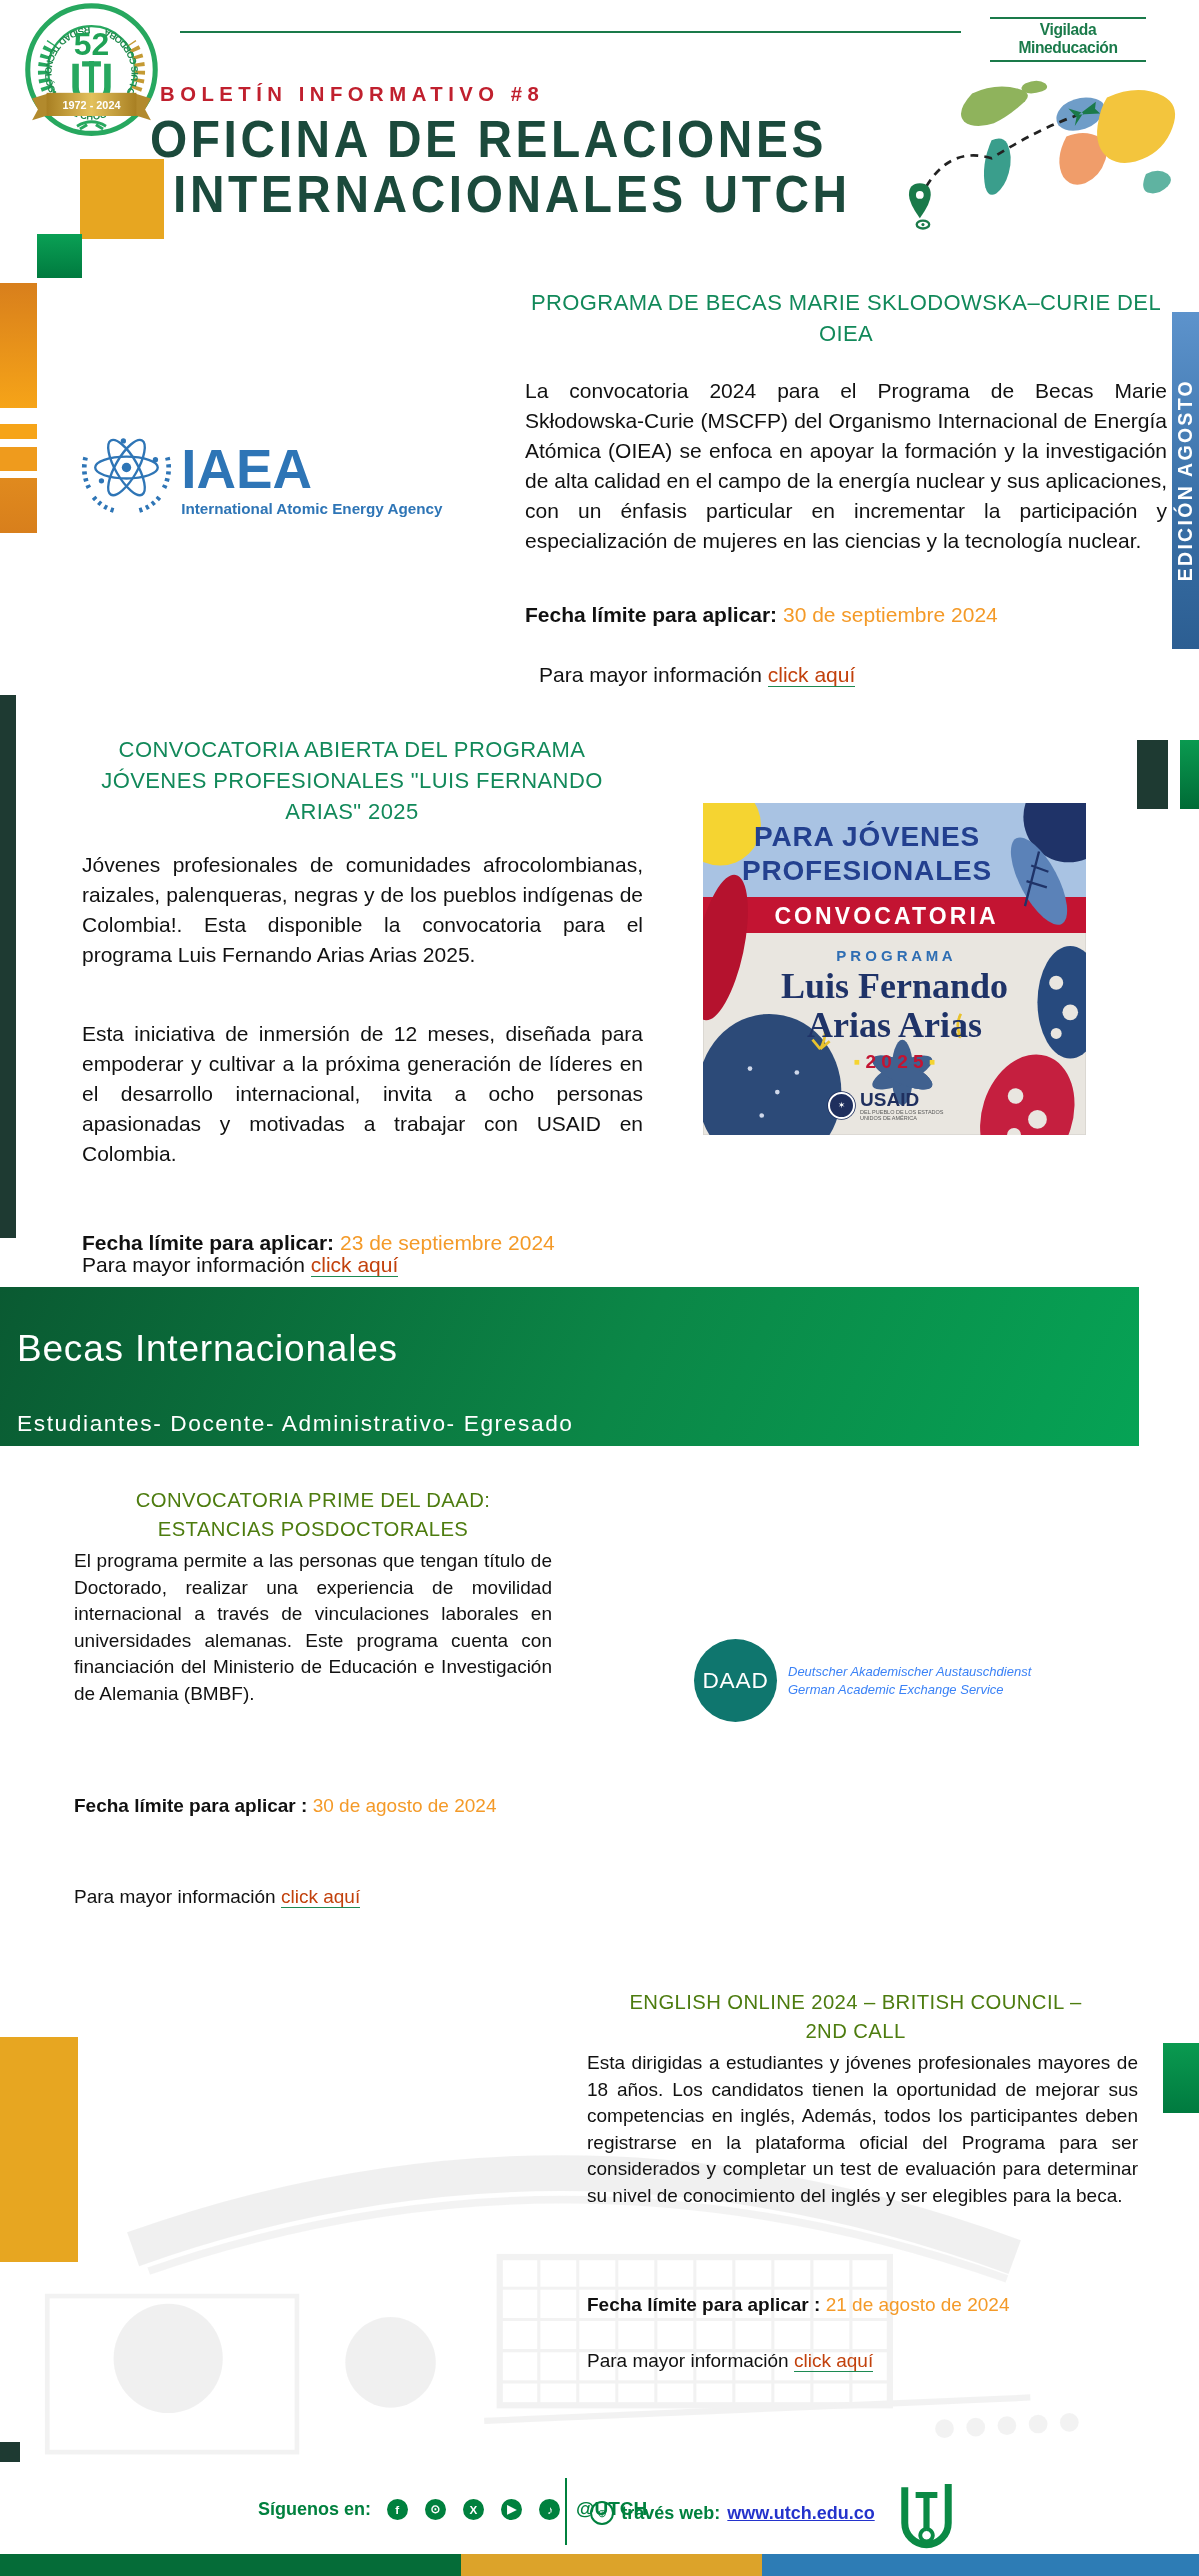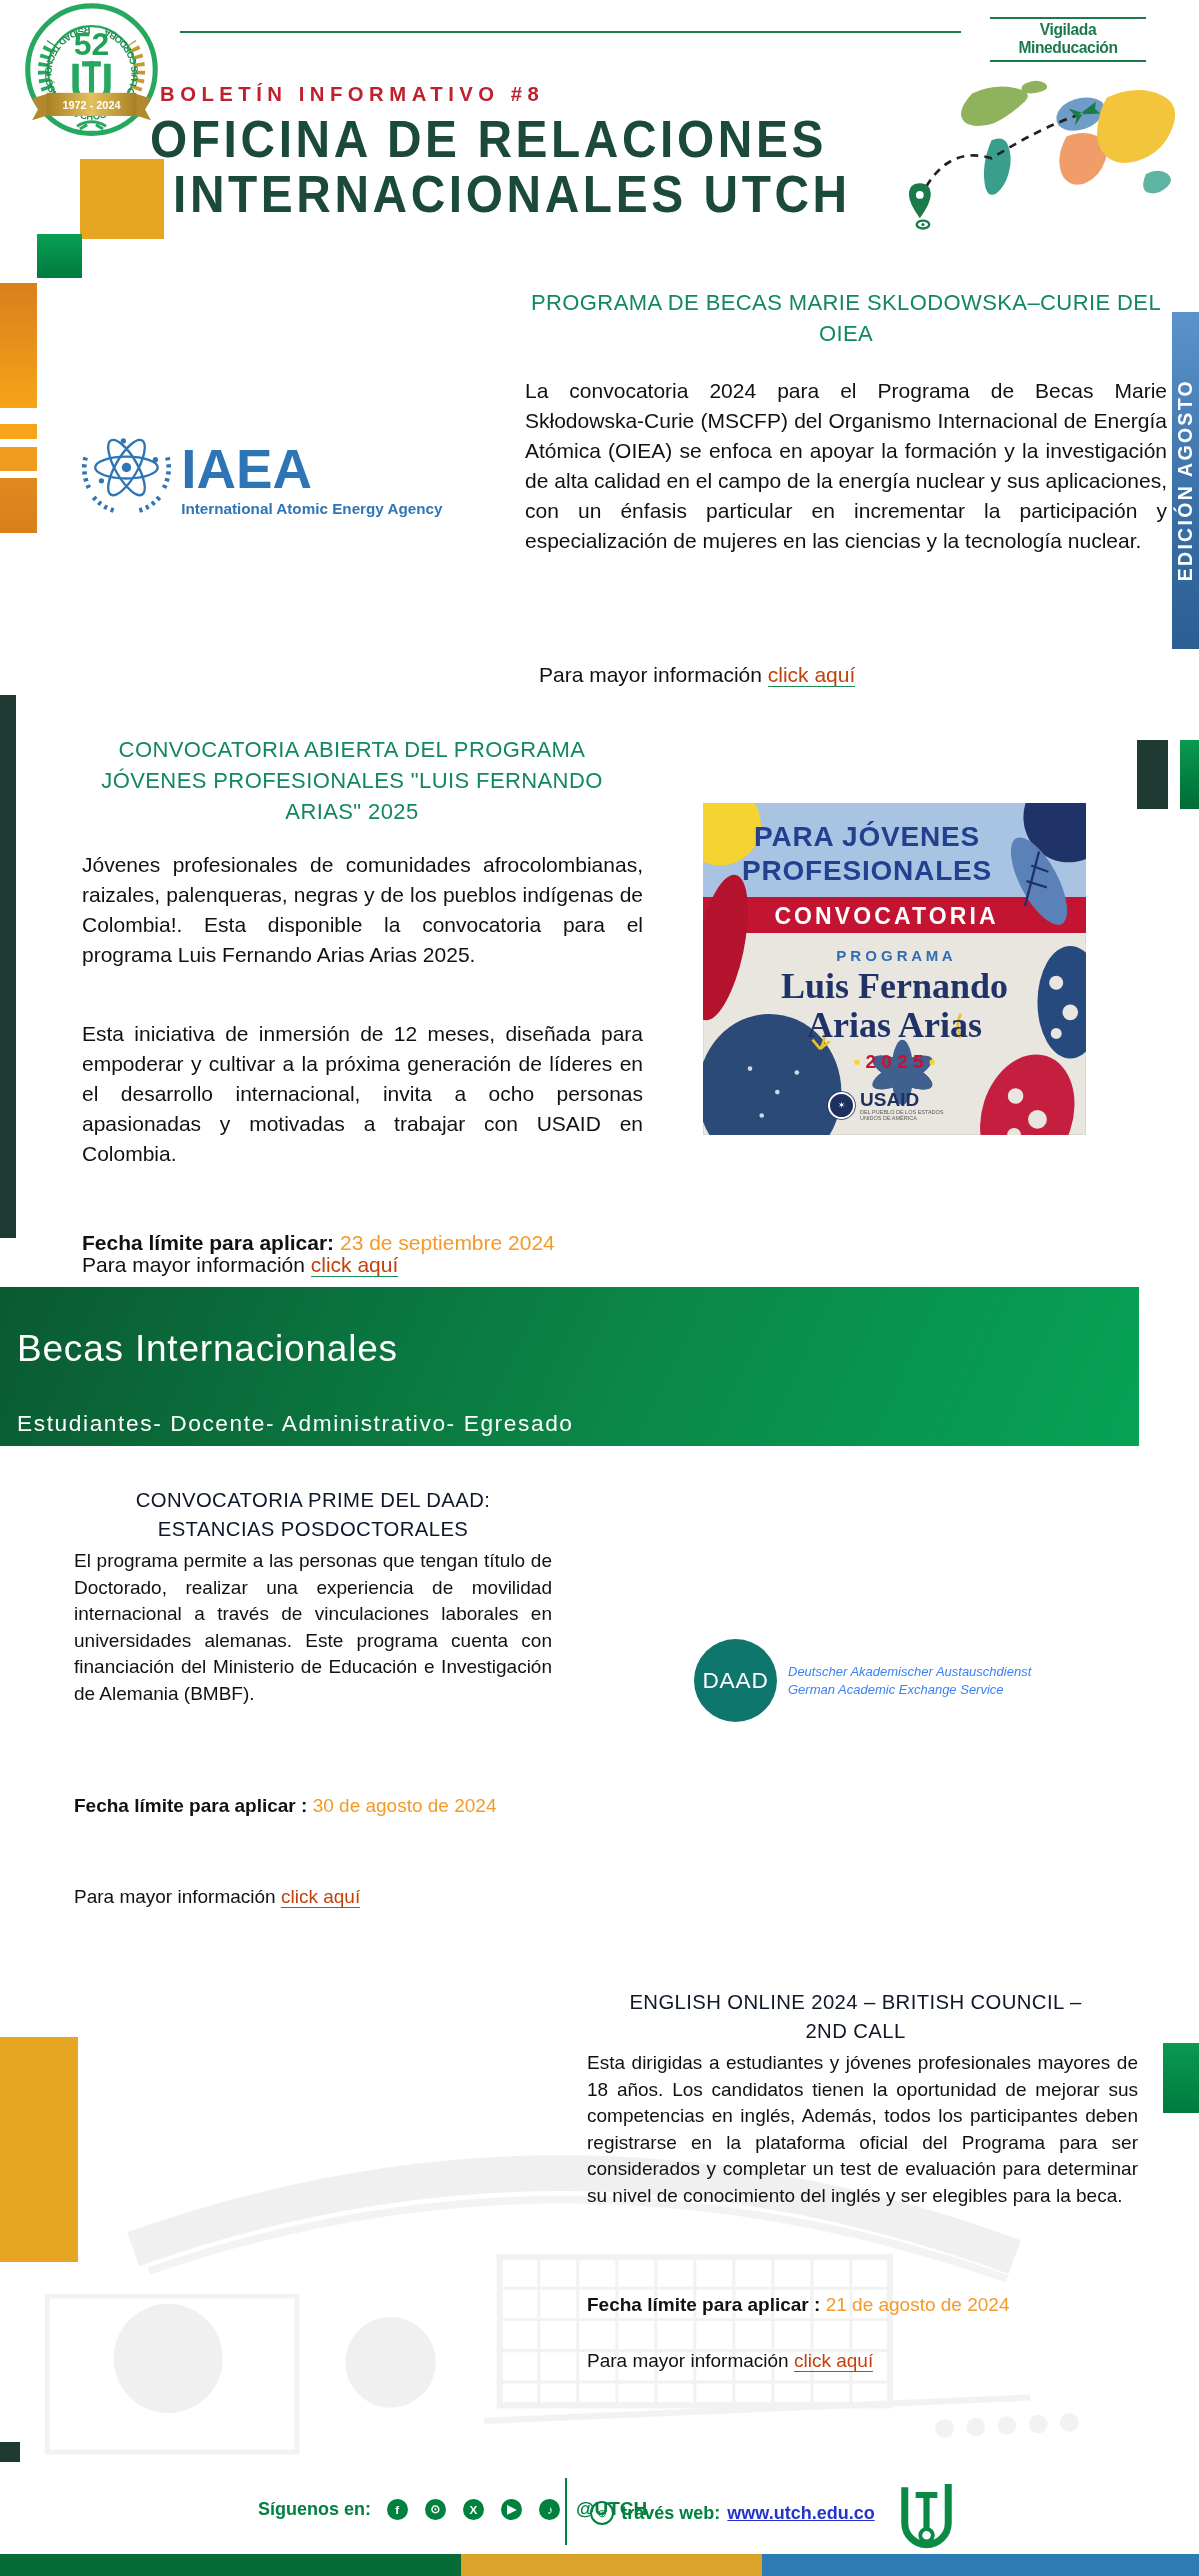--- a/index.html
+++ b/index.html
@@ -1,21 +1,21 @@
 <!DOCTYPE html>
 <html style="font-size:12.5px"><head>
 <meta charset="utf-8">
 <style>
   html,body{margin:0;padding:0;background:#fff;}
   #page{position:relative;width:1200px;height:2576px;background:#fff;overflow:hidden;
         font-family:"Liberation Sans",sans-serif;color:#111;}
   .abs{position:absolute;}
   .jtext{text-align:justify;text-align-last:left;}
   .gtitle{color:#12895a;text-align:center;line-height:31px;font-size:22px;letter-spacing:0.4px;}
-  .gtitle2{color:#0f172a;text-align:center;line-height:29px;font-size:20.3px;letter-spacing:0.4px;}
+  .gtitle2{color:#4d7c0f;text-align:center;line-height:29px;font-size:20.3px;letter-spacing:0.4px;}
   .body1{font-size:21px;line-height:30px;}
   .body2{font-size:19px;line-height:26.6px;}
   .fecha b{font-weight:bold;color:#111;}
   .date{color:#f49a28;}
   .link{color:#c2410c;text-decoration:none;border-bottom:1.6px solid #1c8a52;cursor:pointer;}
   .condensed{transform:scaleX(0.92);transform-origin:left top;white-space:nowrap;}
   .hdr-title{font-weight:bold;color:#1b4a3c;font-size:52px;letter-spacing:3.9px;}
   .vbanner{background:linear-gradient(180deg,#5d93cc 0%,#3a71a8 55%,#2c5e92 100%);
            display:flex;align-items:center;justify-content:center;}
   .vbanner span{writing-mode:vertical-rl;transform:rotate(180deg);color:#fff;font-weight:bold;
@@ -121,20 +121,25 @@
       </g>
       <circle cx="62" cy="58" r="6" fill="#2e75b6"></circle>
       <circle cx="99" cy="48" r="3.4" fill="#2e75b6"></circle>
         <circle cx="30" cy="75" r="3.4" fill="#2e75b6"></circle>
         <circle cx="58" cy="24" r="3.4" fill="#2e75b6"></circle>
       <text x="132" y="84" font-size="70" font-weight="bold" fill="#2e75b6">IAEA</text>
       <text x="132" y="118" font-size="19.5" font-weight="bold" fill="#2e75b6">International Atomic Energy Agency</text>
     </svg>
   </div>
 
+  <div class="abs fecha body1" style="left:525px;top:600px;width:642px;">
+    <b>Fecha límite para aplicar:</b>
+    <span> </span>
+    <span class="date">30 de septiembre 2024</span>
+  </div>
 
   <div class="abs body1" style="left:539px;top:660px;">
     <span>Para mayor información</span>
     <span> </span>
     <a class="link">click aquí</a>
   </div>
 
   <div class="abs" style="left:0;top:695px;width:15.6px;height:543px;background:#1e3a32;"></div>
   <div class="abs" style="left:1137px;top:740px;width:31px;height:69px;background:#1e3a32;"></div>
   <div class="abs" style="left:1180px;top:740px;width:19.5px;height:69px;background:linear-gradient(180deg,#0a9a50,#006b36);"></div>

